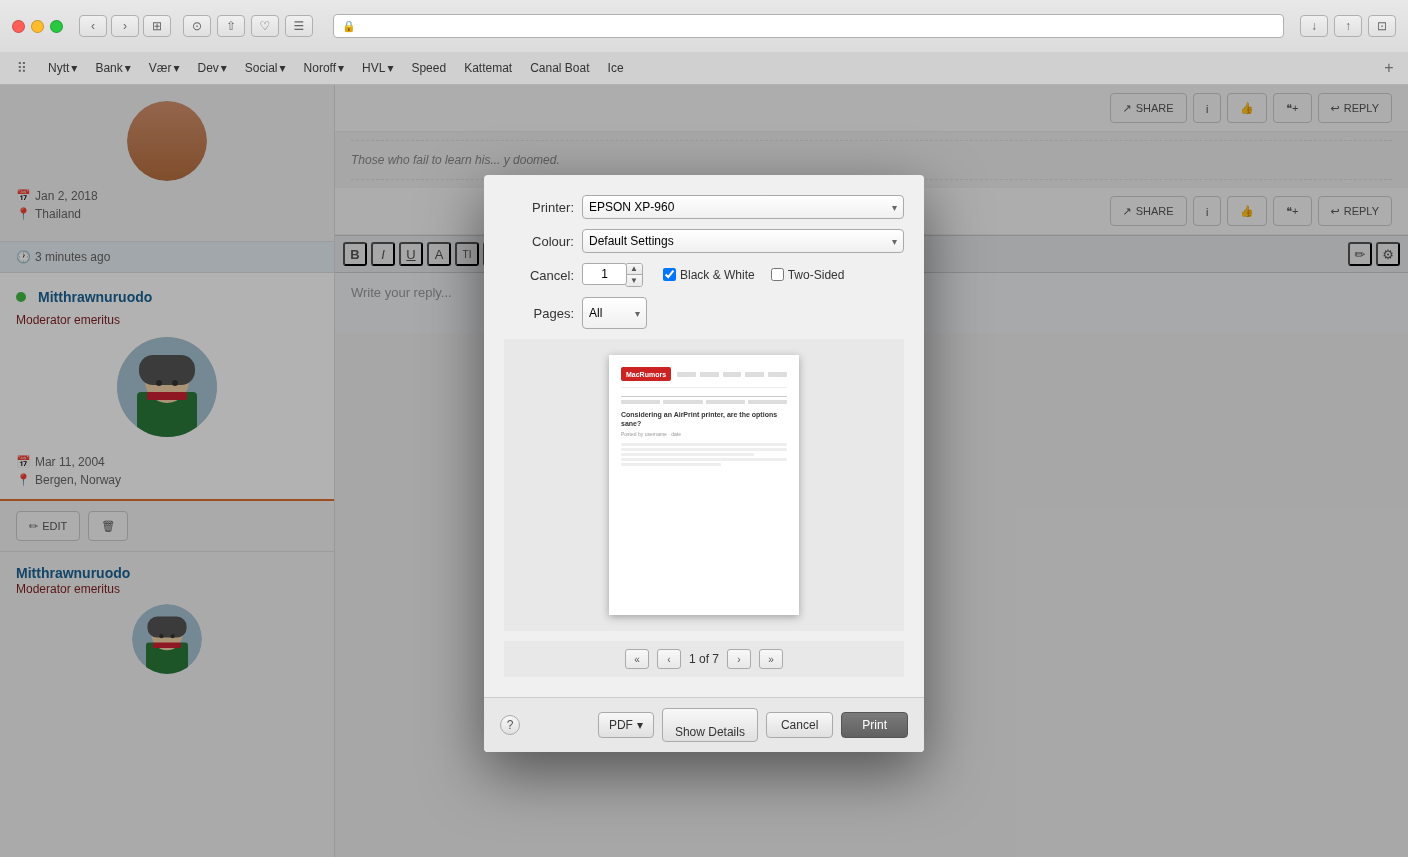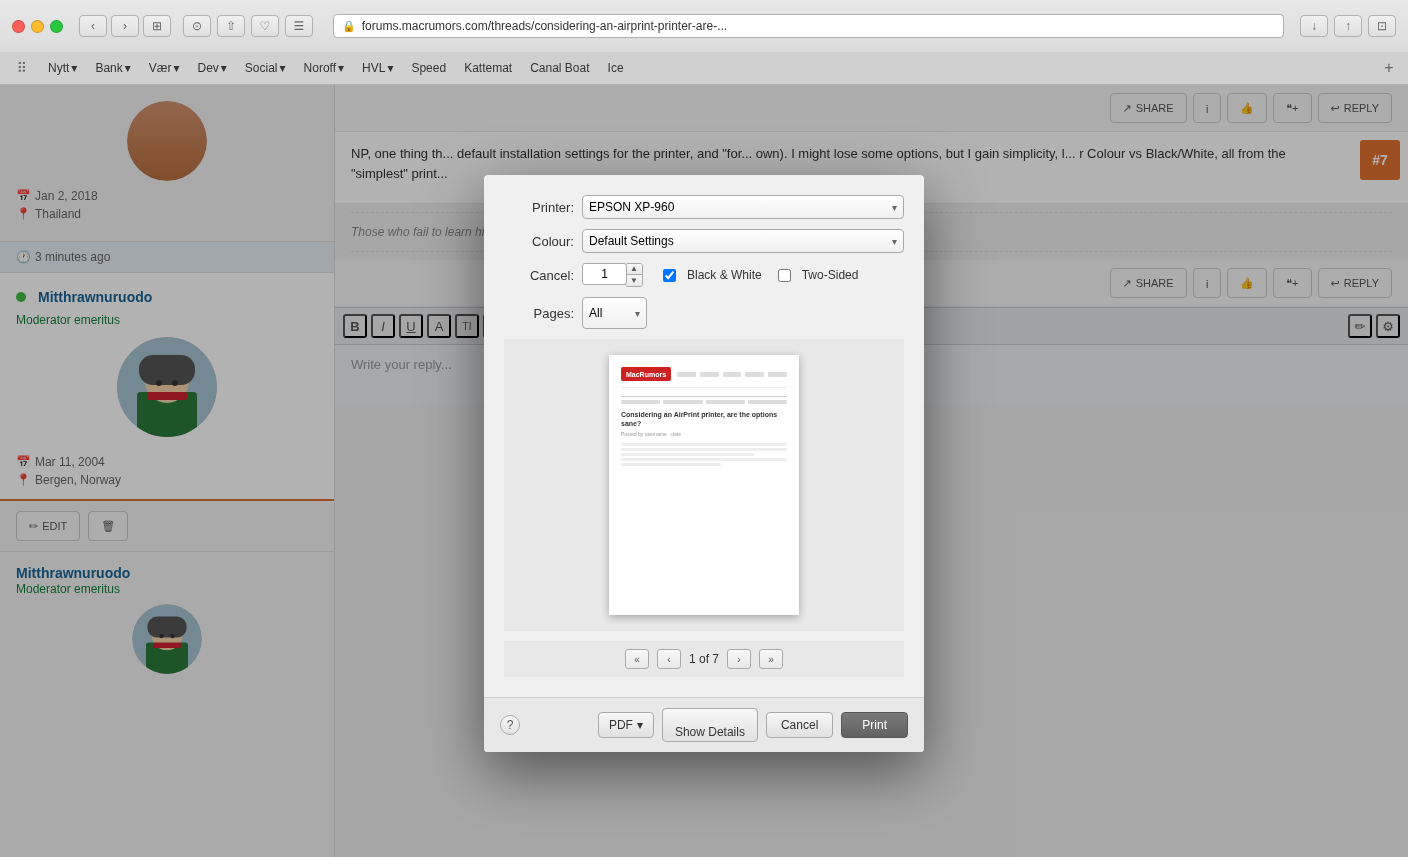--- a/index.html
+++ b/index.html
@@ -202,21 +202,21 @@
     }
 
     .user-name {
       font-weight: bold;
       font-size: 14px;
       color: #1a6496;
     }
 
     .user-title {
       font-size: 12px;
-      color: #15803d;
+      color: #7f1d1d;
     }
 
     .time-badge {
       display: flex;
       align-items: center;
       gap: 4px;
       font-size: 12px;
       color: #666;
       padding: 8px 16px;
       background: #e8eff5;
@@ -418,22 +418,22 @@
       color: #555;
       line-height: 1;
     }
 
     .stepper-btn:first-child {
       border-bottom: 1px solid #aaa;
     }
 
     .checkbox-label {
       display: flex;
-      align-items: center;
-      gap: 11px;
+      align-items: flex-start;
+      gap: 4px;
       font-size: 12px;
       color: #333;
       cursor: pointer;
     }
 
     .pages-row {
       display: flex;
       align-items: center;
       gap: 8px;
     }
@@ -670,21 +670,20 @@
     </div>
     <div style="display:flex;gap:6px;margin:0 4px;">
       <div class="toolbar-icon">⊙</div>
       <div class="toolbar-icon">⇧</div>
       <div class="toolbar-icon">♡</div>
       <div class="toolbar-icon">☰</div>
     </div>
     <div class="address-bar-area">
       <div class="address-bar">
         <span class="address-bar-icon">🔒</span>
-        <span style="font-size:12px;color:#333;">forums.macrumors.com/threads/considering-an-airprint-printer-are-...</span>
       </div>
     </div>
     <div style="display:flex;gap:6px;">
       <div class="toolbar-icon">↓</div>
       <div class="toolbar-icon">↑</div>
       <div class="toolbar-icon">⊡</div>
     </div>
   </div>
   <div class="tab-bar">
     <div class="grid-icon-btn">⠿</div>
@@ -802,30 +801,20 @@
           <button class="action-btn">ℹ</button>
           <button class="action-btn">👍</button>
           <button class="action-btn">❝+</button>
           <button class="action-btn">
             <span>↩</span>
             <span>REPLY</span>
           </button>
         </div>
       </div>
 
-      <div style="display:flex;align-items:flex-start;background:#fff;border-bottom:1px solid #e8e8e8;">
-        <div style="flex:1;padding:12px 16px;">
-          <p class="post-text" style="padding:0;margin-bottom:8px;font-size:13px;color:#333;">
-            NP, one thing th... default installation settings for the printer, and "for... own). I might lose some options, but I gain simplicity, l... r Colour vs Black/White, all from the "simplest" print...
-          </p>
-        </div>
-        <div style="padding:8px;">
-          <div class="post-number-badge">#7</div>
-        </div>
-      </div>
 
       <hr class="post-divider">
       <p class="quote-text">Those who fail to learn his...                                                          y doomed.</p>
       <hr class="post-divider">
 
       <div style="display:flex;justify-content:flex-end;padding:8px 16px;gap:6px;background:#f8f8f8;border-bottom:1px solid #e8e8e8;">
         <button class="action-btn">
           <span>↗</span>
           <span>SHARE</span>
         </button>

